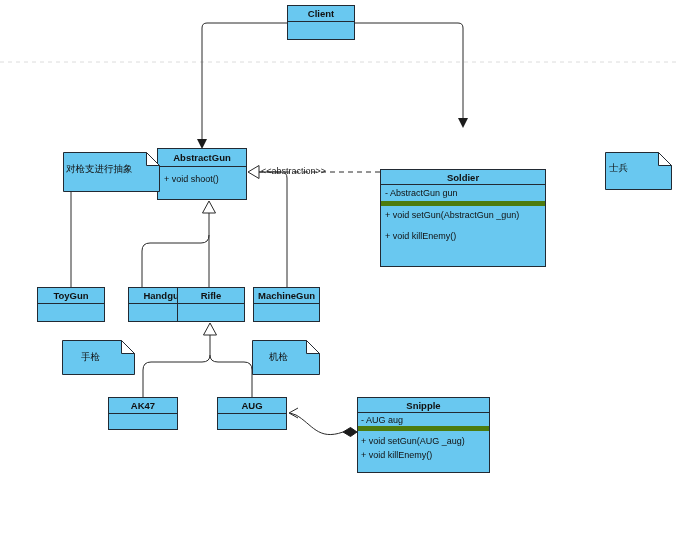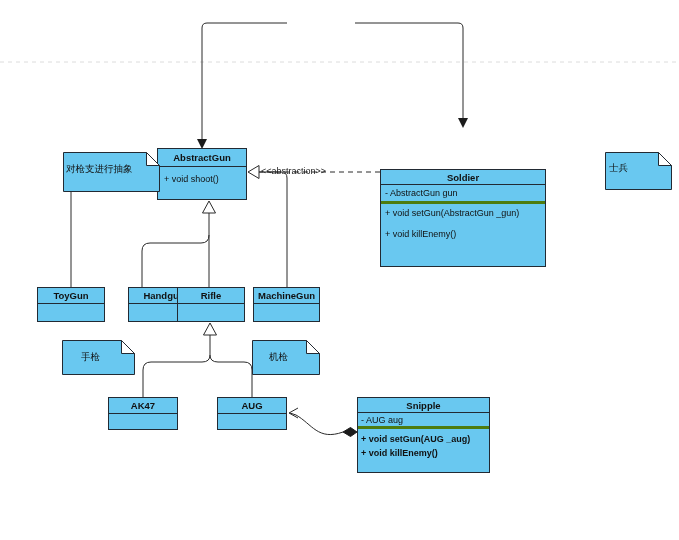--- a/index.html
+++ b/index.html
@@ -9,21 +9,21 @@
   }
   svg.layer{position:absolute;left:0;top:0;width:679px;height:540px;}
   .uml-class{
     position:absolute;background:#69c8f0;border:1px solid #222a33;
     box-sizing:border-box;display:flex;flex-direction:column;
   }
   .uml-title{
     font-weight:bold;font-size:9.5px;text-align:center;
     border-bottom:1px solid #222a33;padding:2px 1px;white-space:nowrap;overflow:hidden;
   }
-  .cmp{border-bottom:3px solid #4d7c0f;}
+  .cmp{border-bottom:5px solid #4d7c0f;}
   .uml-line{font-size:9px;padding:2px 4px;white-space:nowrap;}
   .uml-body{flex:1;}
   .note{position:absolute;}
   .note-text{
     position:absolute;font-size:9.5px;white-space:nowrap;color:#111;
   }
   .edge-label{
     position:absolute;font-size:9px;color:#1b1b1b;white-space:nowrap;
   }
 </style>
@@ -68,20 +68,24 @@
       <polygon points="248,172 259,165.5 259,178.5"></polygon>
       <polygon points="209,201 202.5,213 215.5,213"></polygon>
       <polygon points="210,323 203.5,335 216.5,335"></polygon>
     </g>
 
     <polygon points="343,432 350.5,427.5 357,432 350.5,436.5" fill="#1b1b1b" stroke="#1b1b1b"></polygon>
   </svg>
 
   <div class="edge-label" style="left:261px;top:166px;">&lt;&lt;abstraction&gt;&gt;</div>
 
+  <div class="uml-class" style="left:287px;top:5px;width:68px;height:35px;">
+    <div class="uml-title">Client</div>
+    <div class="uml-body"></div>
+  </div>
 
   <div class="uml-class" style="left:157px;top:148px;width:90px;height:52px;">
     <div class="uml-title" style="padding:3px 1px;">AbstractGun</div>
     <div class="uml-body">
       <div class="uml-line" style="padding:7px 6px;">+ void shoot()</div>
     </div>
   </div>
 
   <div class="uml-class" style="left:380px;top:127px;width:166px;height:98px;margin-top:42px;">
     <div class="uml-title" style="padding:1.5px 1px;">Soldier</div>
@@ -118,21 +122,21 @@
   <div class="uml-class" style="left:217px;top:397px;width:70px;height:33px;">
     <div class="uml-title">AUG</div>
     <div class="uml-body"></div>
   </div>
 
   <div class="uml-class" style="left:357px;top:397px;width:133px;height:76px;">
     <div class="uml-title" style="padding:1.5px 1px;">Snipple</div>
     <div class="cmp">
       <div class="uml-line" style="padding:1.5px 3px;">- AUG aug</div>
     </div>
-    <div class="uml-body" style="padding-top:3px;font-weight:bold;">
+    <div class="uml-body" style="padding-top:3px;">
       <div class="uml-line" style="padding:2px 3px;">+ void setGun(AUG _aug)</div>
       <div class="uml-line" style="padding:2px 3px;">+ void killEnemy()</div>
     </div>
   </div>
 
   <div class="note" style="left:23px;top:152px;width:77px;height:40px;margin-left:40px;">
     <svg width="97" height="40">
       <path d="M0.5,0.5 H83.5 L96.5,13.5 V39.5 H0.5 Z" fill="#69c8f0" stroke="#222a33"></path>
       <path d="M83.5,0.5 V13.5 H96.5 Z" fill="#ffffff" stroke="#222a33"></path>
     </svg>

